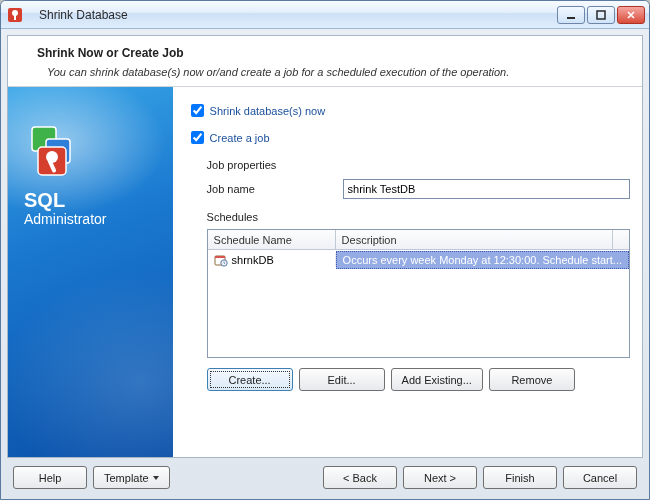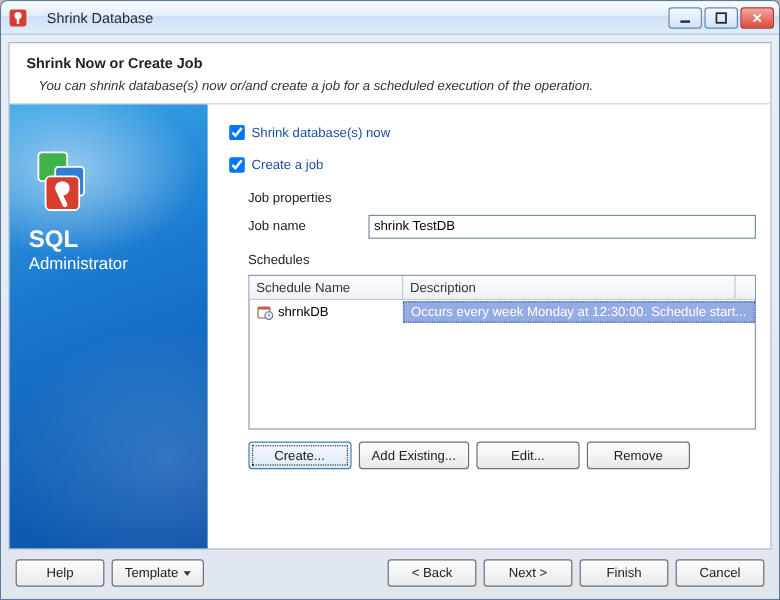--- a/index.html
+++ b/index.html
@@ -58,20 +58,21 @@
   }
   .content-inner {
     flex: 1;
     background: #fff;
     border: 1px solid #a9b6c6;
     display: flex;
     flex-direction: column;
   }
   .header-area {
     padding: 10px 24px 8px 14px;
+    margin-left: 15px;
   }
   .page-title {
     font-weight: bold;
     font-size: 12px;
     margin-bottom: 6px;
     color: #222;
   }
   .page-desc {
     color: #333;
     font-size: 11px;
@@ -125,20 +126,21 @@
     color: #1a4f9c;
   }
   .chk-row input { margin-right: 6px; }
   .group-label {
     margin: 4px 0 8px 20px;
     color: #222;
   }
   .field-row {
     display: flex; align-items: center;
     margin: 0 0 10px 20px;
+    gap: 36px;
   }
   .field-label { width: 100px; color: #222; }
   .text-input {
     flex: 1;
     border: 1px solid #7a8ea8;
     height: 20px;
     padding: 1px 4px;
     font-family: inherit;
     font-size: 11px;
   }
@@ -312,22 +314,22 @@
                   </span>
                   <span>shrnkDB</span>
                 </div>
                 <div class="td desc selected-cell">Occurs every week Monday at 12:30:00. Schedule start...</div>
               </div>
             </div>
           </div>
 
           <div class="btn-row">
             <button class="btn focus">Create...</button>
+            <button class="btn">Edit...</button>
             <button class="btn">Add Existing...</button>
-            <button class="btn">Edit...</button>
             <button class="btn">Remove</button>
           </div>
         </div>
       </div>
     </div>
 
     <div class="footer">
       <button class="btn">Help</button>
       <div style="width:6px"></div>
       <button class="btn tmpl-btn">

